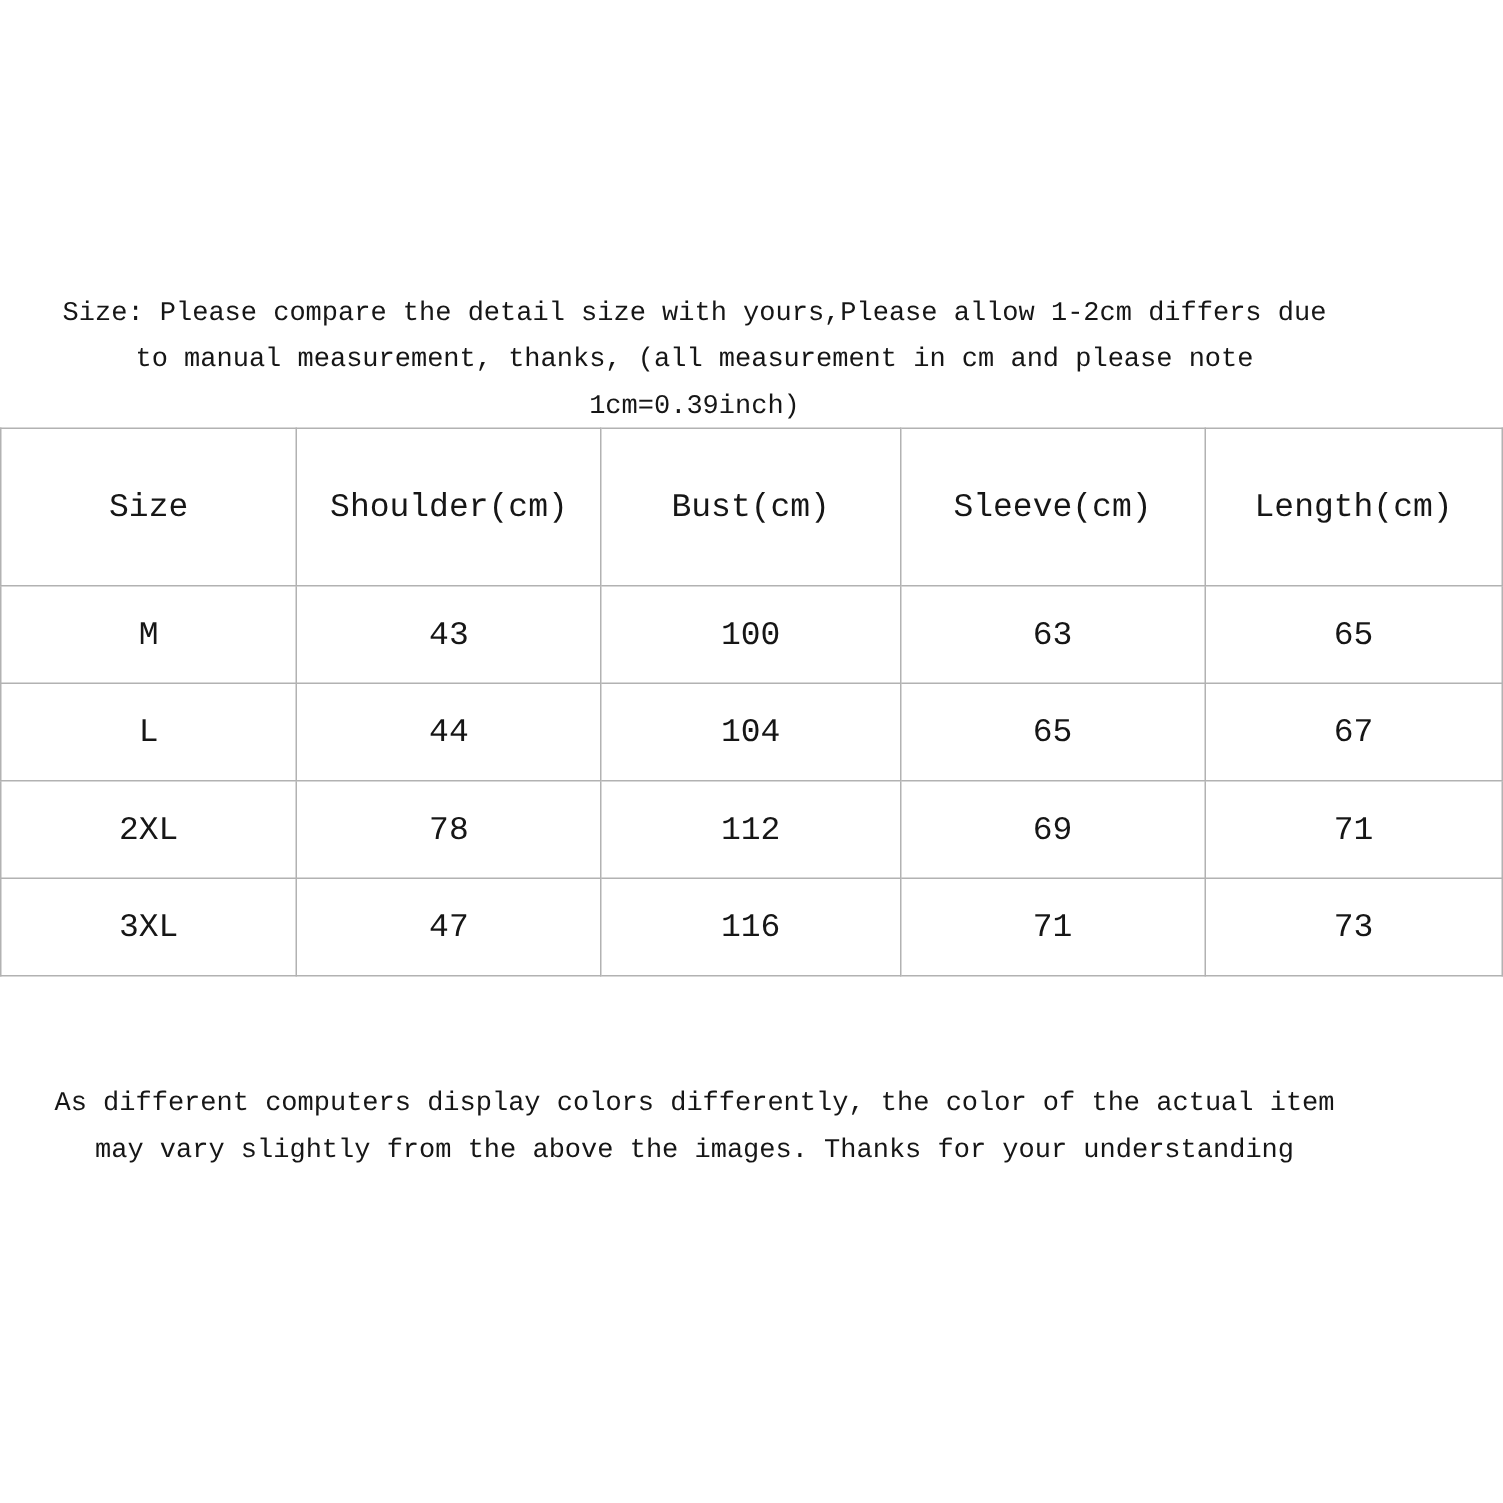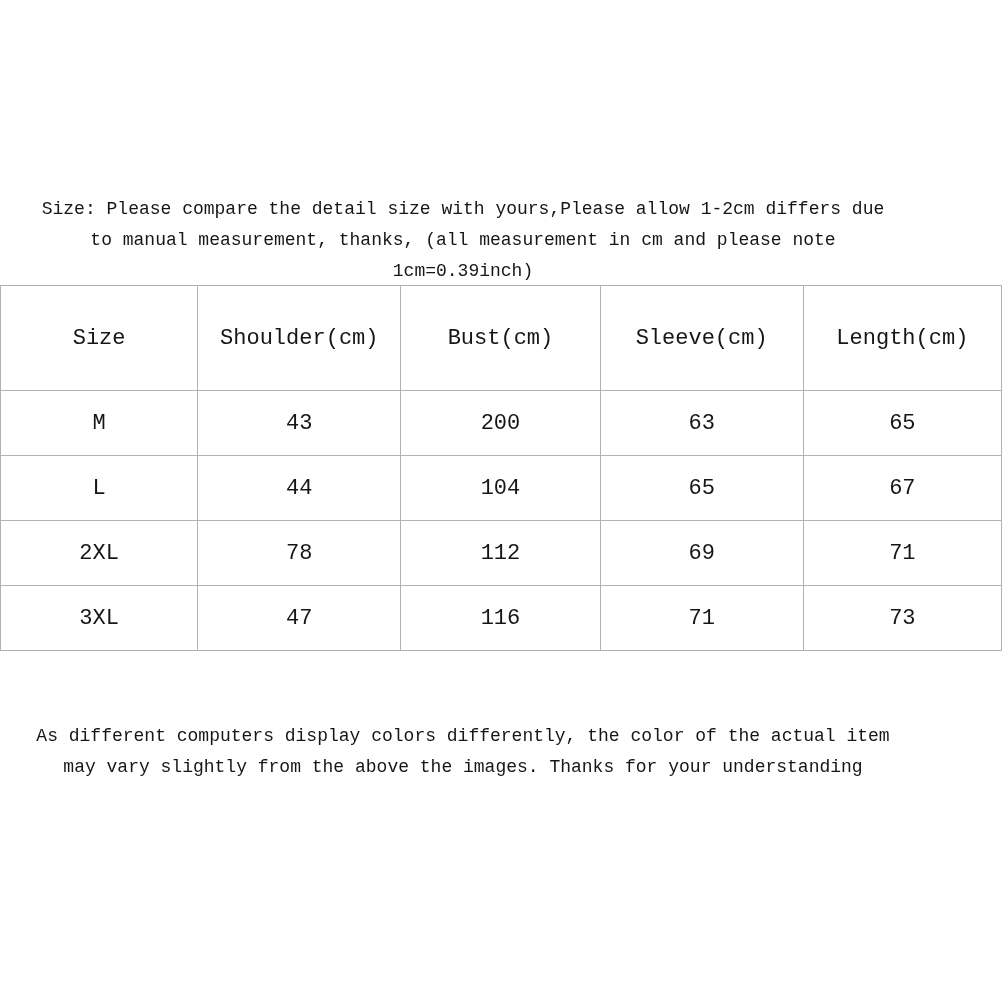--- a/index.html
+++ b/index.html
@@ -69,21 +69,21 @@
         <th class="col-1">Shoulder(cm)</th>
         <th class="col-2">Bust(cm)</th>
         <th class="col-3">Sleeve(cm)</th>
         <th class="col-4">Length(cm)</th>
       </tr>
     </thead>
     <tbody>
       <tr>
         <td>M</td>
         <td>43</td>
-        <td>200</td>
+        <td>100</td>
         <td>63</td>
         <td>65</td>
       </tr>
       <tr>
         <td>L</td>
         <td>44</td>
         <td>104</td>
         <td>65</td>
         <td>67</td>
       </tr>

